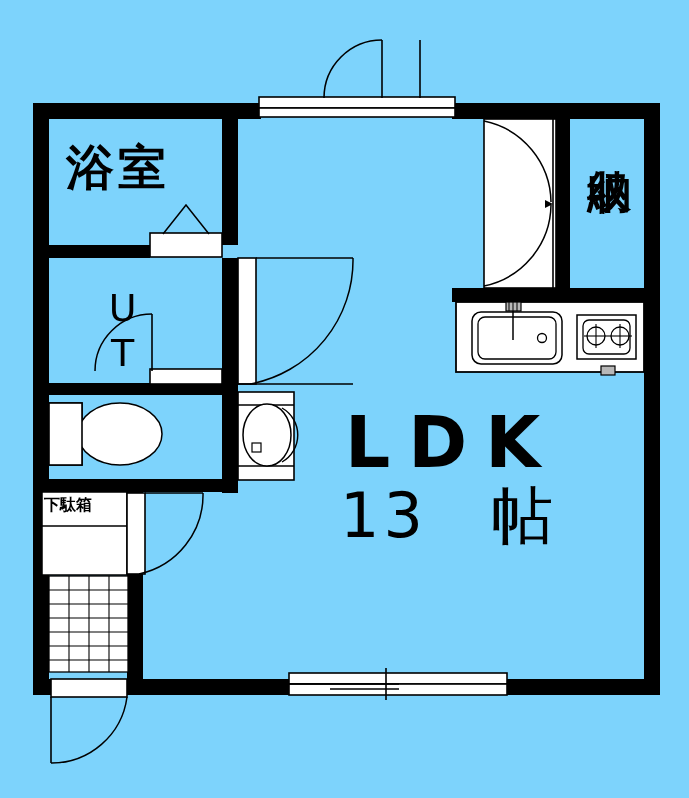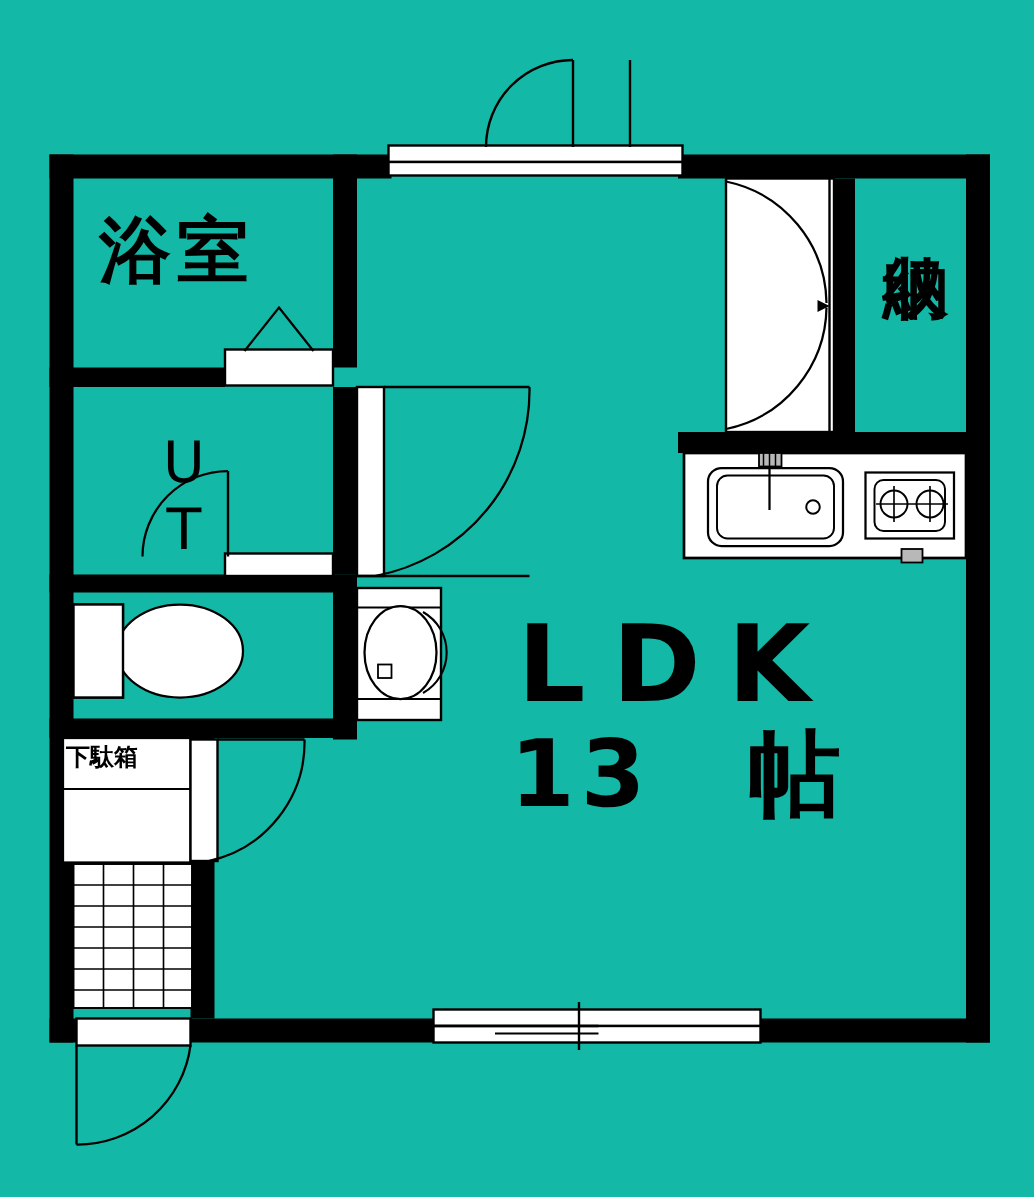--- a/index.html
+++ b/index.html
@@ -10,21 +10,21 @@
   body {
     width: 689px;
     height: 798px;
     font-family: "Liberation Sans", sans-serif;
     overflow: hidden;
   }
   #floorplan-root {
     position: relative;
     width: 689px;
     height: 798px;
-    background: #14b8a6;
+    background: #7dd3fc;
   }
   #floorplan-svg {
     position: absolute;
     left: 0;
     top: 0;
     width: 689px;
     height: 798px;
     display: block;
   }
   .room-label {
@@ -68,21 +68,21 @@
     left: 345px;
     top: 407px;
     font-size: 71px;
     letter-spacing: 18px;
     font-weight: bold;
   }
   #label-ldk-size {
     left: 340px;
     top: 485px;
     font-size: 62px;
-    font-weight: bold;
+    font-weight: normal;
   }
   #label-ldk-size .num { letter-spacing: 4px; }
   #label-ldk-size .unit { margin-left: 64px; }
 </style>
 </head>
 <body>
 
 <div id="floorplan-root">
 
   <svg id="floorplan-svg" viewBox="0 0 689 798">

